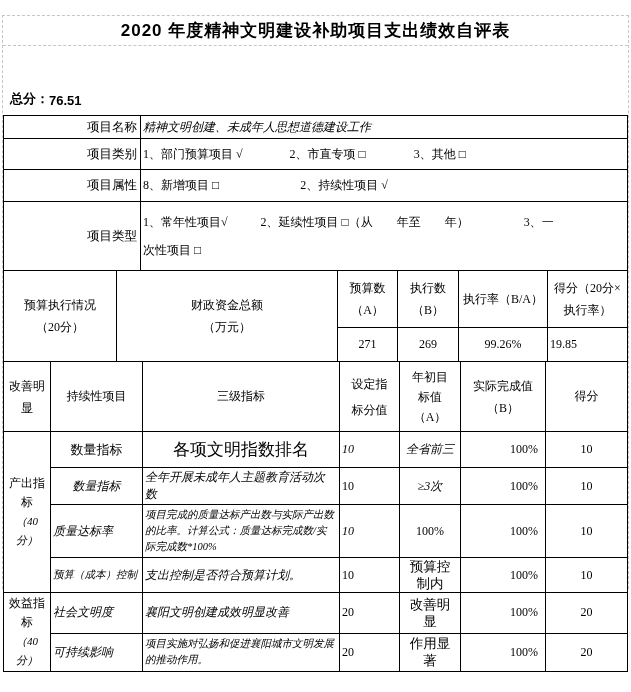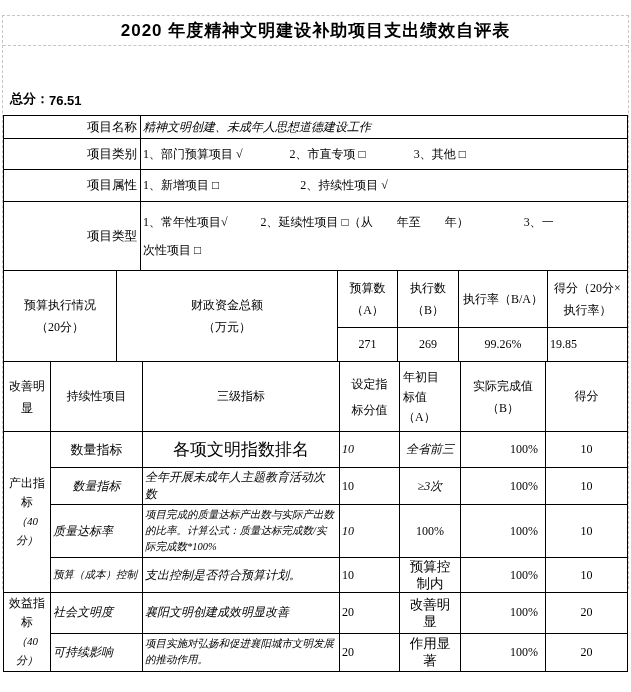--- a/index.html
+++ b/index.html
@@ -15,21 +15,21 @@
   .lbl{text-align:right;font-size:12.5px;}
   .c{text-align:center;}
   .l{text-align:left;padding-left:2px;}
   .r{text-align:right;padding-right:7px;}
   .kai{font-style:italic;}
   .sm{font-size:10.5px;line-height:16px;font-style:italic;}
   .big{font-size:13.5px;line-height:17px;}
   .vtxt div{line-height:19px;text-align:center;}
   .vtxt .paren{font-size:11px;font-style:italic;}
   .hdr2 div{line-height:22px;text-align:center;}
-  .hdr3 div{line-height:20px;text-align:left;}
+  .hdr3 div{line-height:20px;text-align:center;}
   .opt{display:inline-block;}
   .typ-line{line-height:28px;}
   .set-th{padding:0 9px;}
   .l1-th{padding:0 5px;}
 </style>
 </head>
 <body>
 
 <div class="page">
 
@@ -56,21 +56,21 @@
       <td class="lbl">项目类别</td>
       <td colspan="3" class="l">
         <span class="opt" style="margin-right:44px">1、部门预算项目 √</span>
         <span class="opt" style="margin-right:45px">2、市直专项 □</span>
         <span class="opt">3、其他 □</span>
       </td>
     </tr>
     <tr style="height:32px">
       <td class="lbl">项目属性</td>
       <td colspan="3" class="l">
-        <span class="opt" style="margin-right:78px">1、新增项目 □</span>
+        <span class="opt" style="margin-right:78px">8、新增项目 □</span>
         <span class="opt">2、持续性项目 √</span>
       </td>
     </tr>
     <tr style="height:69px">
       <td class="lbl">项目类型</td>
       <td colspan="3" class="l">
         <div class="typ-line">
           <span class="opt" style="margin-right:30px">1、常年性项目√</span>
           <span class="opt" style="margin-right:52px">2、延续性项目 □（从　　年至　　年）</span>
           <span class="opt">3、一</span>

